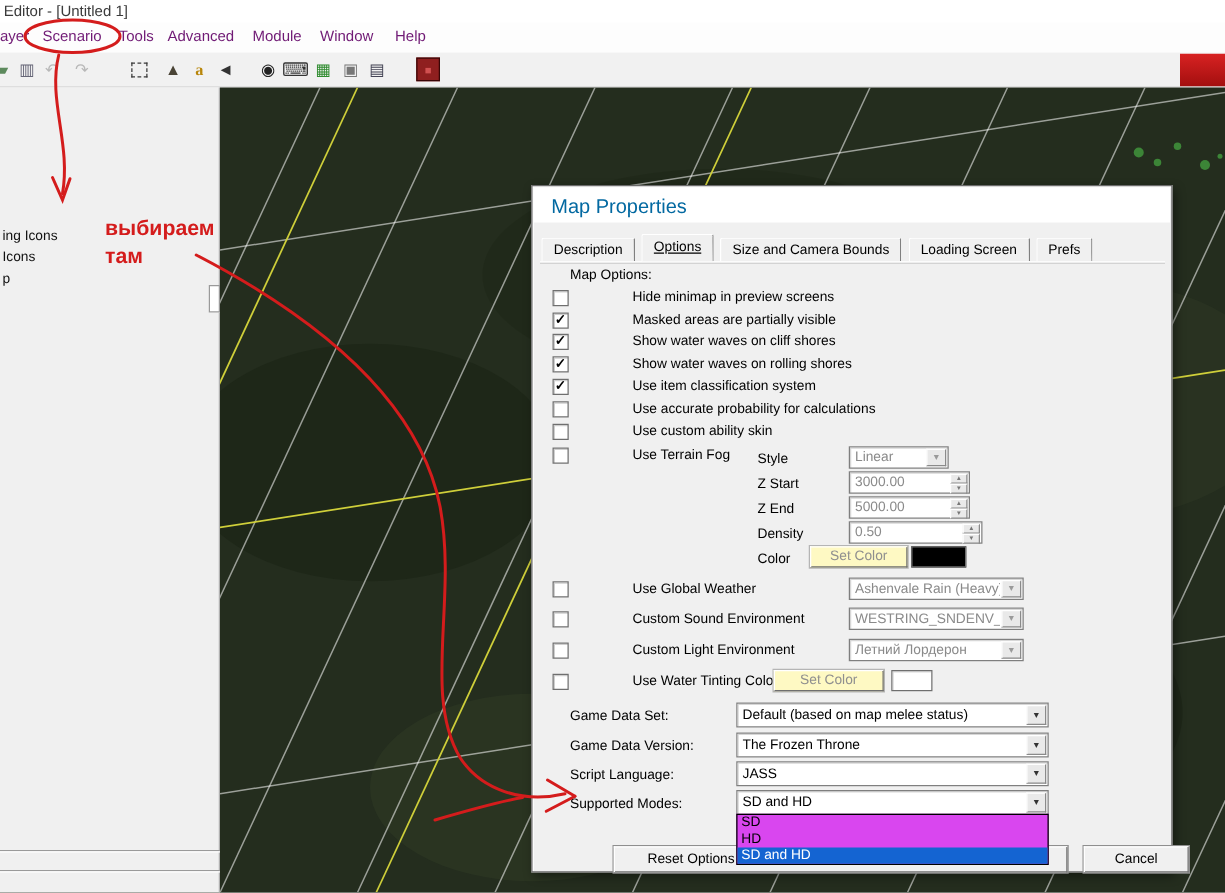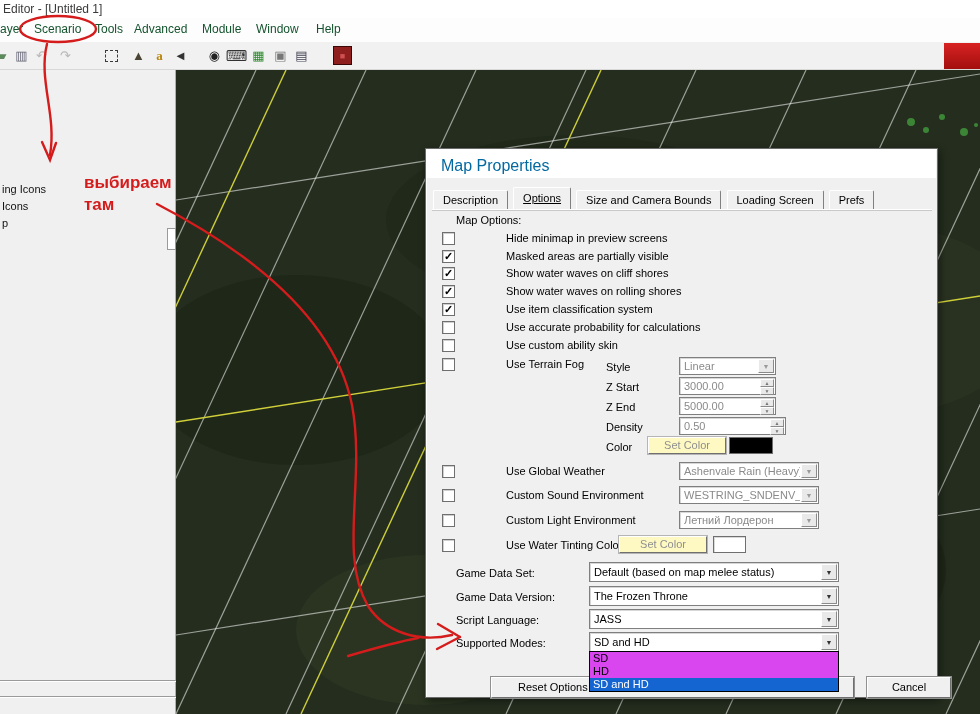--- a/index.html
+++ b/index.html
@@ -3,21 +3,21 @@
 <meta charset="utf-8">
 <style>
   * { box-sizing: border-box; margin: 0; padding: 0; }
   html,body { width: 980px; height: 714px; overflow: hidden; }
   body { position: relative; font-family: "Liberation Sans", sans-serif; background: #fff; }
 
   
   .titlebar { position:absolute; left:0; top:0; width:844px; height:18px; background:#fff; }
   .titlebar span { position:absolute; left:3px; top:2px; font-size:12px; color:#3a3a3a; white-space:nowrap; }
   .menubar { position:absolute; left:0; top:18px; width:980px; height:24px; background:#fdfdfd; }
-  .menubar span { position:absolute; top:4px; font-size:12px; color:#14532d; white-space:nowrap; cursor:default; }
+  .menubar span { position:absolute; top:4px; font-size:12px; color:#701a75; white-space:nowrap; cursor:default; }
   .toolbar { position:absolute; left:0; top:42px; width:980px; height:28px; background:#f1f1f1; border-bottom:1px solid #d8d8d8; }
   .tbtn { position:absolute; top:4px; width:19px; height:19px; display:flex; align-items:center; justify-content:center; font-size:13px; }
   .tbtn .marq { width:13px; height:12px; border:1px dashed #3a3a3a; }
   .redstrip { position:absolute; right:0; top:1px; width:36px; height:26px; background:linear-gradient(#d82222,#a30f0f); }
 
   
   .left-panel { position:absolute; left:0; top:70px; width:176px; height:644px; background:#f0f0f0; border-right:1px solid #b0b0b0; }
   .left-panel .item { position:absolute; left:2px; font-size:11px; color:#111; white-space:nowrap; }
   .scroll-nub { position:absolute; left:167px; top:158px; width:9px; height:22px; background:#fff; border:1px solid #9a9a9a; }
   .groove { position:absolute; left:0; width:176px; height:2px; border-top:1px solid #9a9a9a; border-bottom:1px solid #fff; }
@@ -228,21 +228,21 @@
   <div class="row" style="left:16px;top:189px">
     <span class="cb"></span>
     <span class="t">Use custom ability skin</span>
   </div>
   <div class="row" style="left:16px;top:208px">
     <span class="cb"></span>
     <span class="t">Use Terrain Fog</span>
   </div>
 
   <div class="lbl" style="left:180px;top:212px">Style</div>
-  <div class="combo dis" style="left:253px;top:208px;width:97px">
+  <div class="combo dis" style="left:253px;top:208px;width:80px">
     <span class="val">Linear</span>
     <span class="drop">▼</span>
   </div>
   <div class="lbl" style="left:180px;top:232px">Z Start</div>
   <div class="spin" style="left:253px;top:228px;width:97px">
     <span class="val">3000.00</span>
     <span class="btns">
         <i>▲</i>
         <i>▼</i>
       </span>

